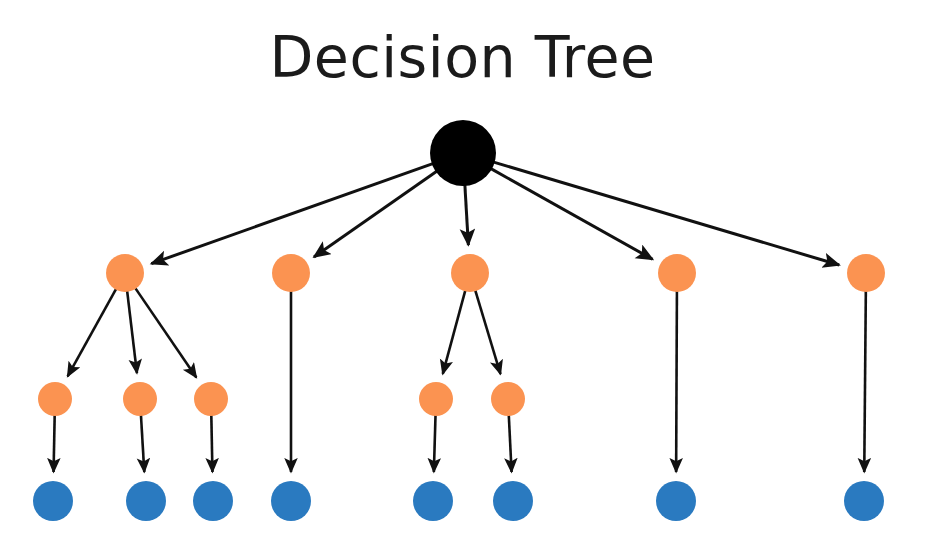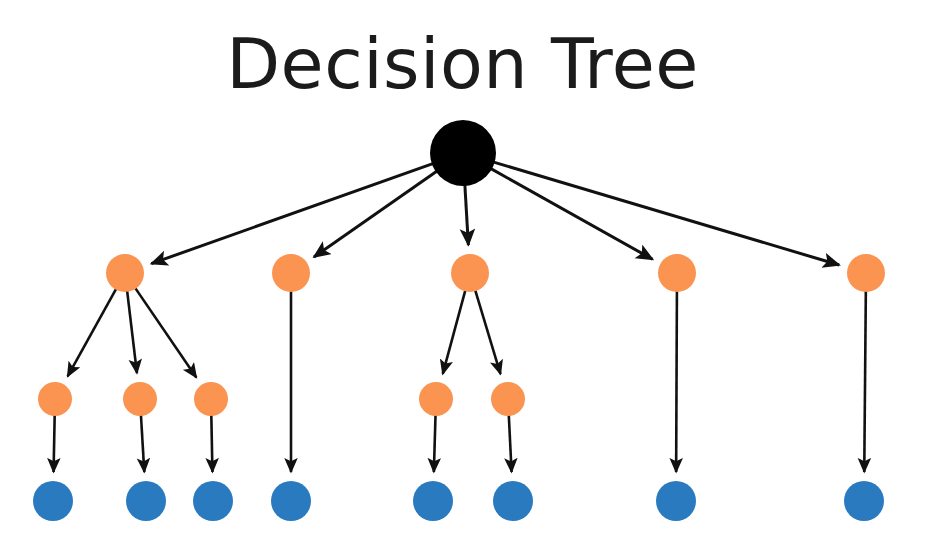--- a/index.html
+++ b/index.html
@@ -17,21 +17,21 @@
     background: #ffffff;
     overflow: hidden;
   }
   #title {
     position: absolute;
     left: 0;
     top: 28px;
     width: 925px;
     text-align: center;
     font-family: "DejaVu Sans", sans-serif;
-    font-size: 70px;
+    font-size: 57px;
     font-weight: 400;
     letter-spacing: 0.5px;
     color: #1b1b1b;
     line-height: 1.05;
     white-space: nowrap;
   }
   #tree-svg {
     position: absolute;
     left: 0;
     top: 0;

